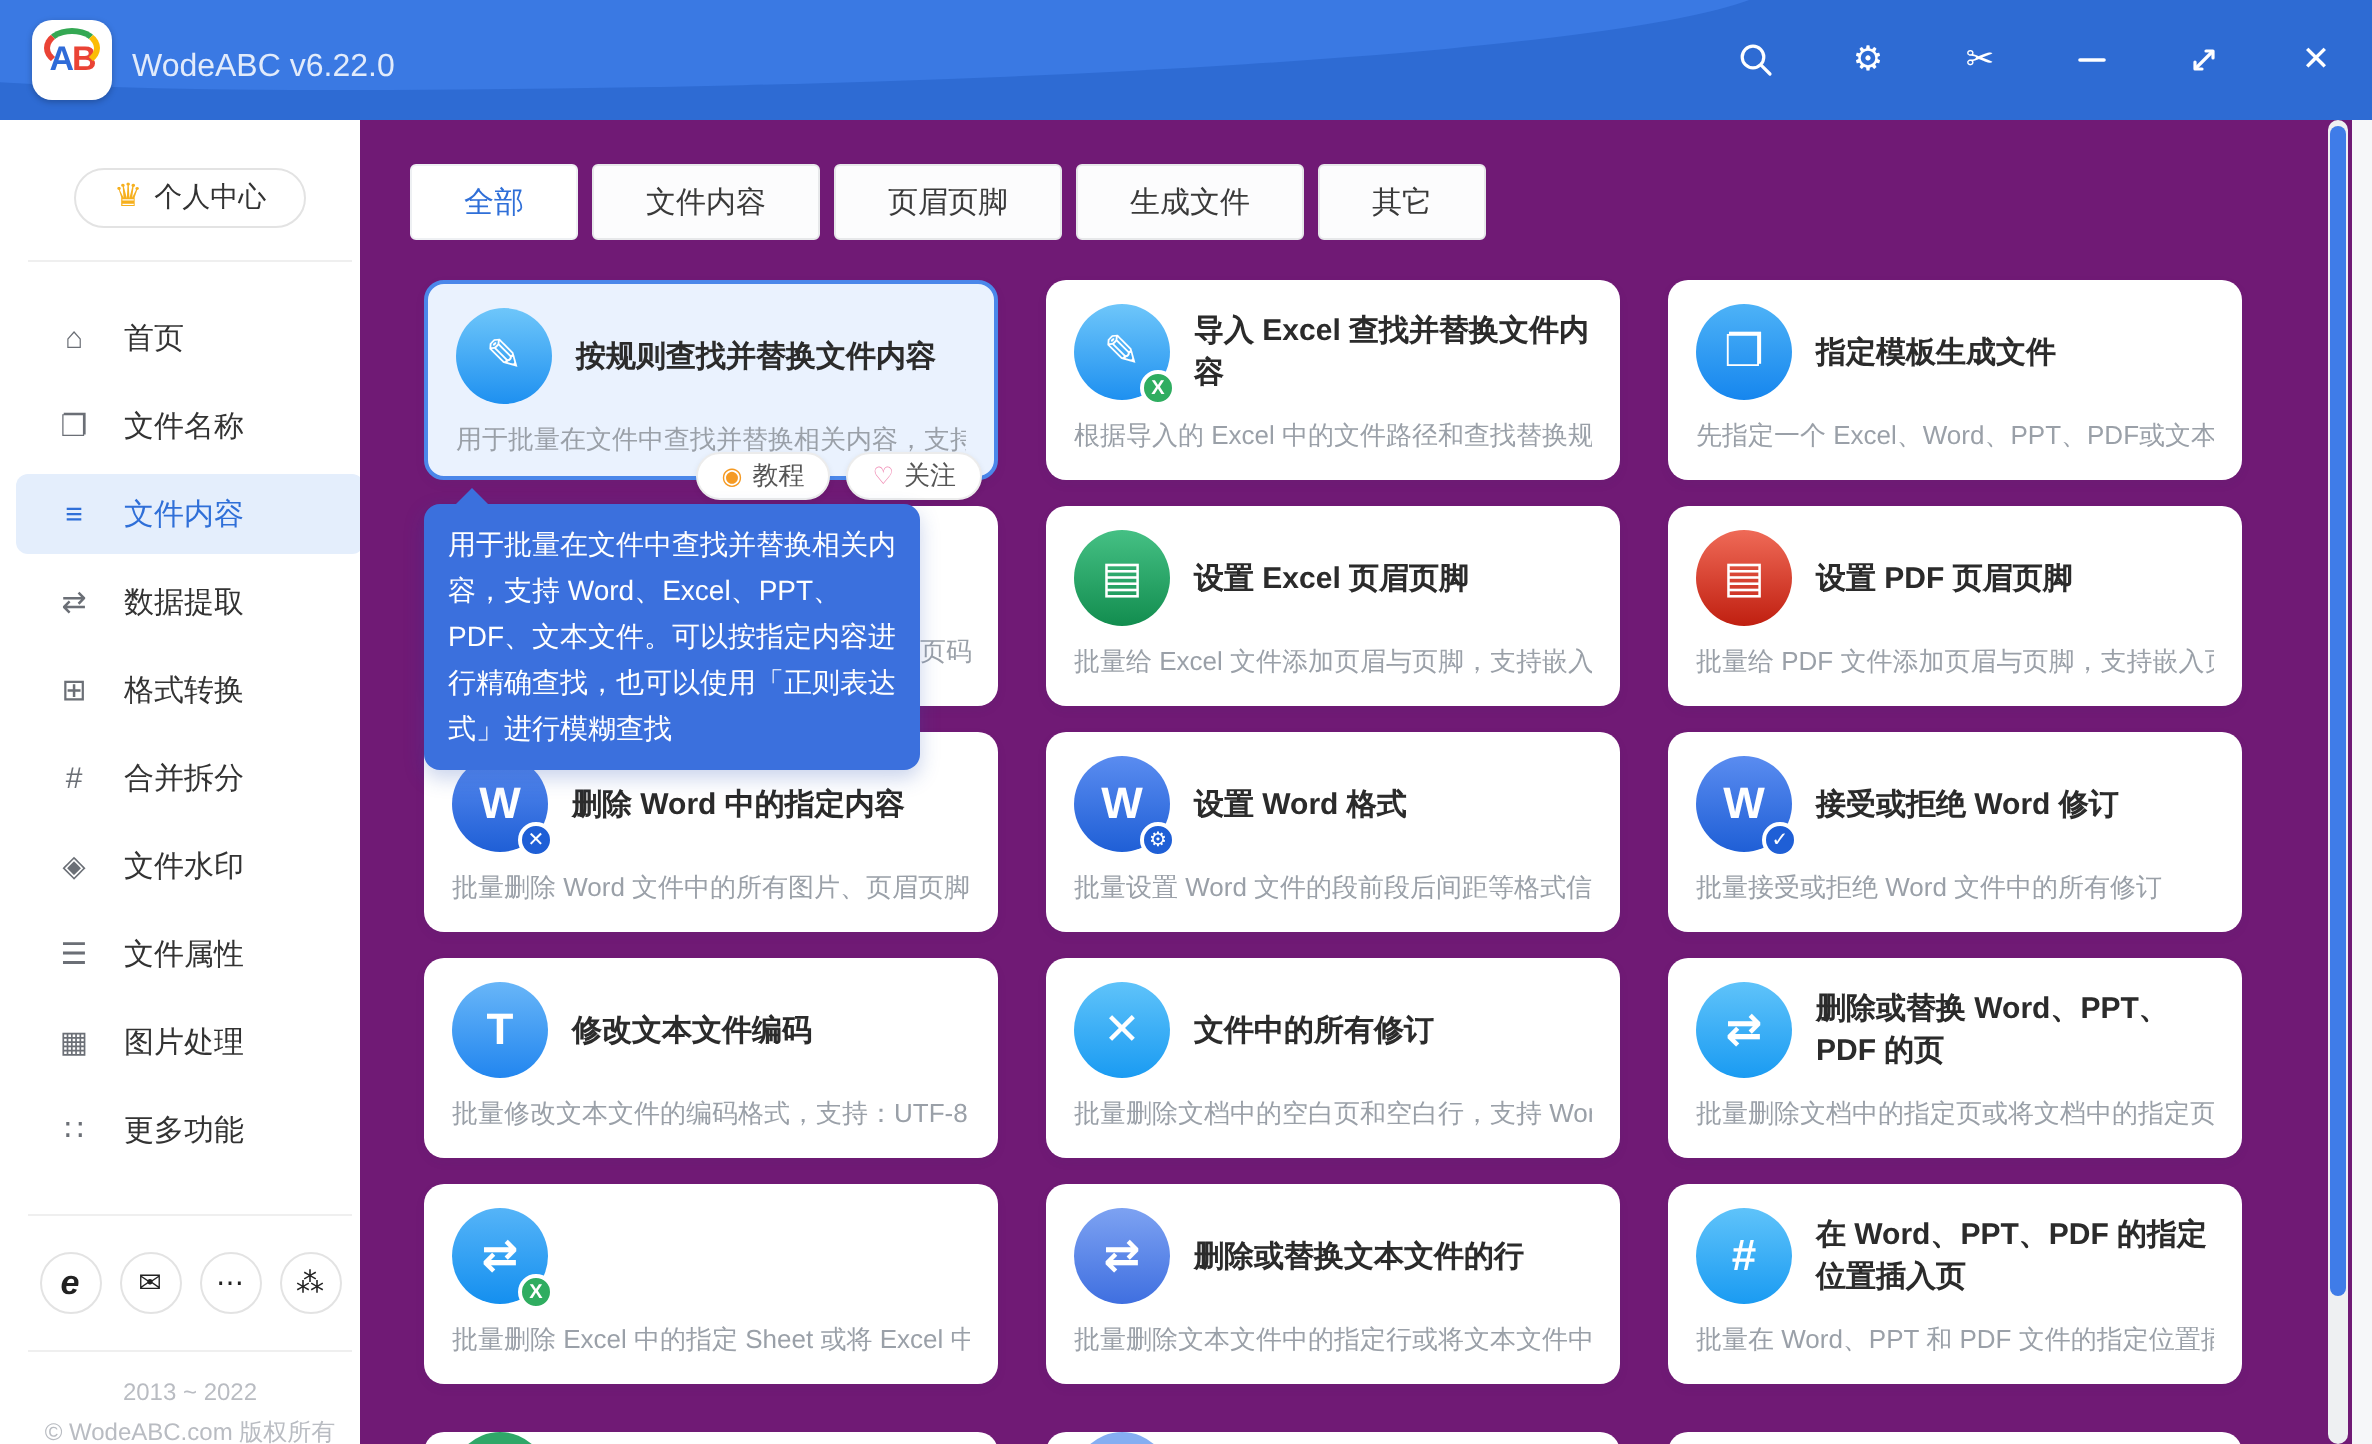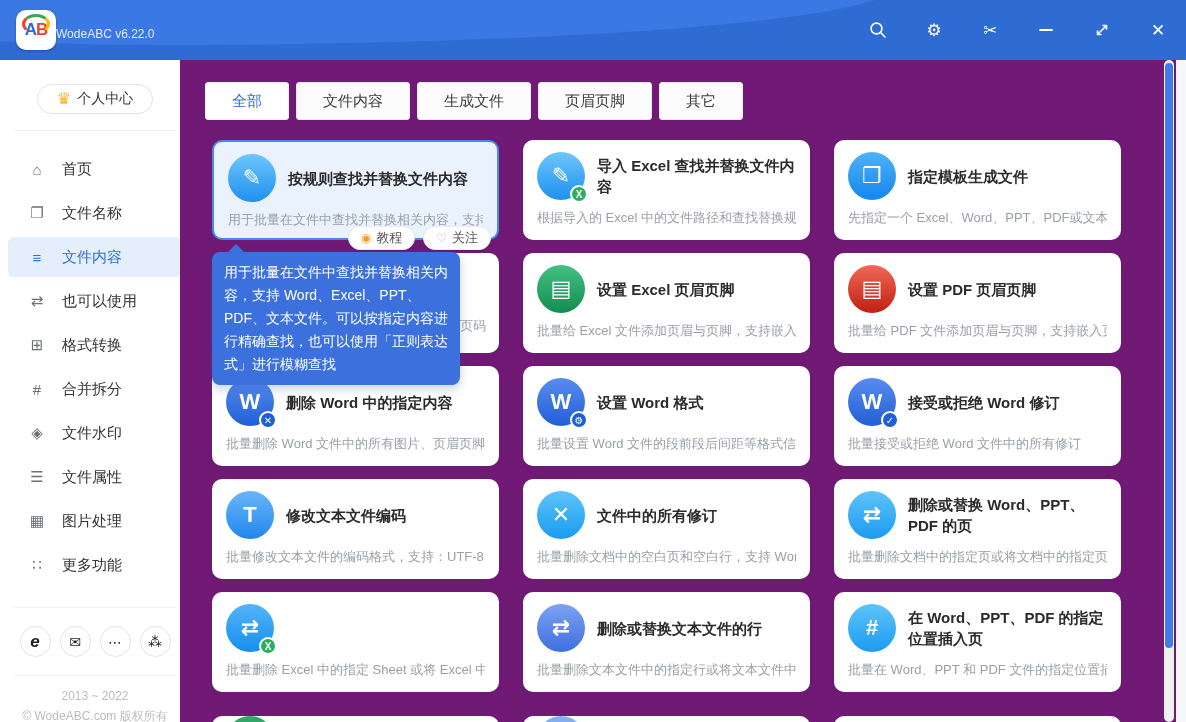--- a/index.html
+++ b/index.html
@@ -13,21 +13,21 @@
   .titlebar .wave { position:absolute; left:-10%; top:-55%; width:85%; height:130%;
     background:#3a79e3; border-radius:0 0 100% 38%; pointer-events:none; }
   .app-logo { position:relative; width:40px; height:40px; margin-left:16px; background:#fff;
     border-radius:10px; display:flex; align-items:center; justify-content:center;
     font-weight:bold; font-size:17px; letter-spacing:-1px; box-shadow:0 1px 3px rgba(0,0,0,.25); }
   .app-logo::before { content:""; position:absolute; top:4px; left:6px; right:6px; height:14px;
     border:3px solid transparent; border-top-color:#34a853; border-left-color:#ea4335; border-right-color:#fbbc05;
     border-radius:50%; }
   .app-logo .a { color:#2f6bd8; } .app-logo .b { color:#ea4335; }
   .app-title { position:relative; color:#fff; font-size:22px; font-weight:bold; margin-left:14px; }
-  .app-version { position:relative; color:rgba(255,255,255,.85); font-size:12px; margin-top:8px; }
+  .app-version { position:relative; color:rgba(255,255,255,.85); font-size:16px; margin-left:10px; margin-top:8px; }
   .tb-controls { position:relative; margin-left:auto; display:flex; align-items:center; height:100%; }
   .tb-btn { width:56px; height:60px; display:flex; align-items:center; justify-content:center;
     color:#fff; font-size:17px; cursor:pointer; }
   .tb-btn svg { display:block; }
 
   
   .sidebar { position:absolute; top:60px; left:0; width:190px; height:662px; background:#ffffff; }
   .pc-btn { margin:24px auto 0; width:116px; height:30px; border:1px solid #e3e3e3; border-radius:16px;
     background:#fff; display:flex; align-items:center; justify-content:center; gap:6px;
     font-size:14px; color:#333; cursor:pointer; }
@@ -139,21 +139,21 @@
         <div class="sb-item">
           <span class="sb-ic">❐</span>
           <span>文件名称</span>
         </div>
         <div class="sb-item active">
           <span class="sb-ic">≡</span>
           <span>文件内容</span>
         </div>
         <div class="sb-item">
           <span class="sb-ic">⇄</span>
-          <span>也可以使用</span>
+          <span>数据提取</span>
         </div>
         <div class="sb-item">
           <span class="sb-ic">⊞</span>
           <span>格式转换</span>
         </div>
         <div class="sb-item">
           <span class="sb-ic">#</span>
           <span>合并拆分</span>
         </div>
         <div class="sb-item">
@@ -184,22 +184,22 @@
     <div class="sb-copy">
       <div>2013 ~ 2022</div>
       <div>© WodeABC.com 版权所有</div>
     </div>
   </div>
 
   <div class="main">
     <div class="tabs" id="tabs">
         <div class="tab active">全部</div>
         <div class="tab">文件内容</div>
+        <div class="tab">页眉页脚</div>
         <div class="tab">生成文件</div>
-        <div class="tab">页眉页脚</div>
         <div class="tab">其它</div>
       </div>
     <div class="grid" id="grid">
       <div class="grid-row">
           <div class="card selected">
             <div class="card-top">
               <div class="card-ic" style="background: linear-gradient(rgb(110, 198, 250), rgb(30, 144, 240));">✎</div>
               <div class="card-title">按规则查找并替换文件内容</div>
             </div>
             <div class="card-desc">用于批量在文件中查找并替换相关内容，支持 W</div>

